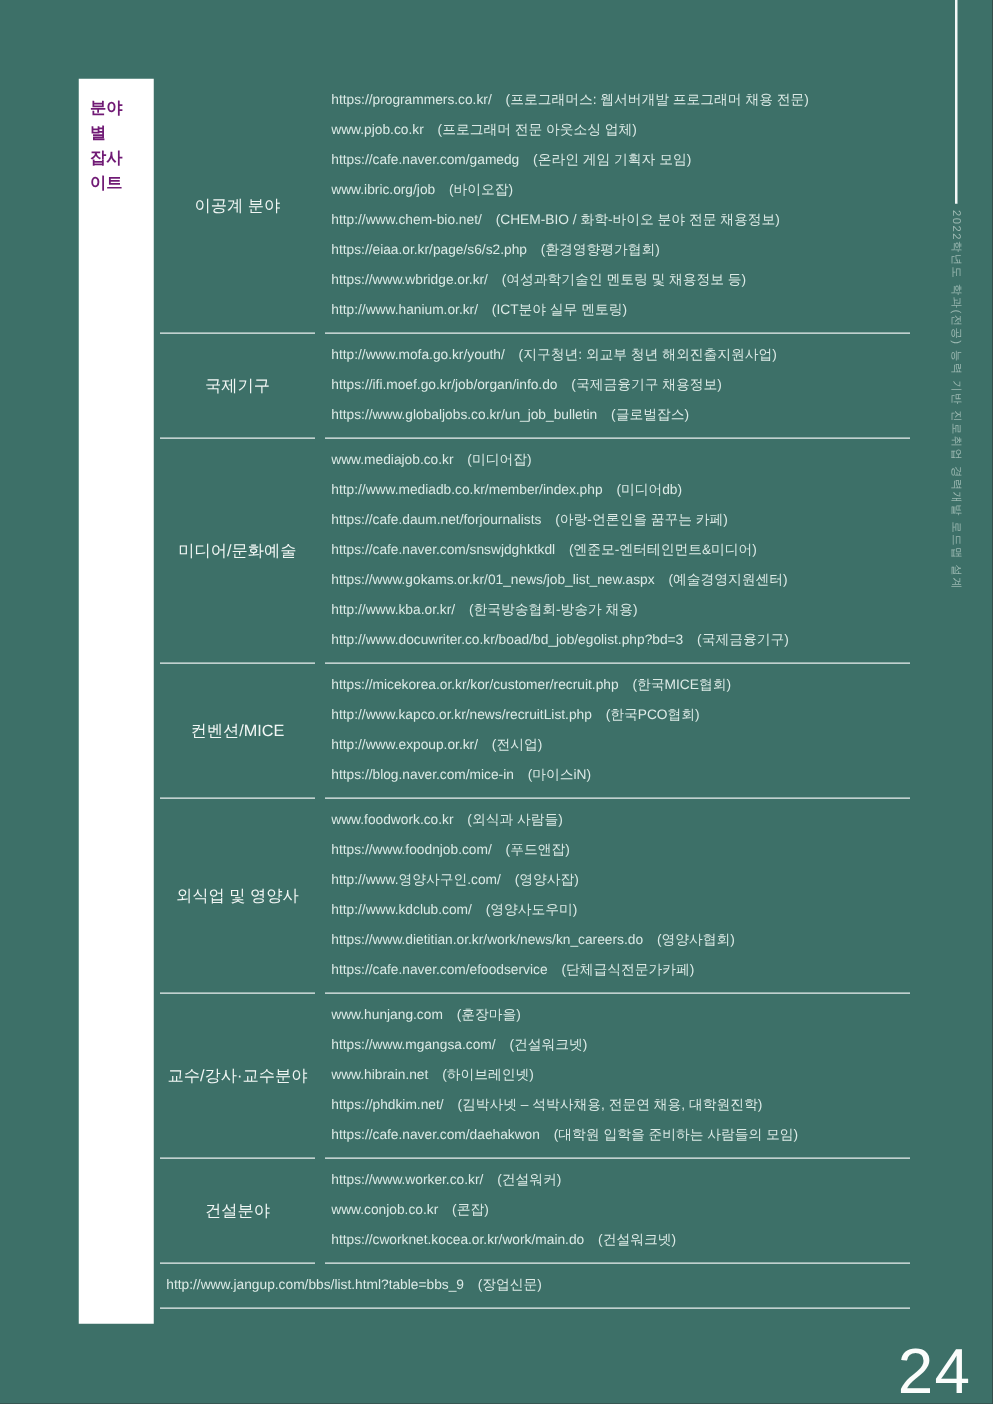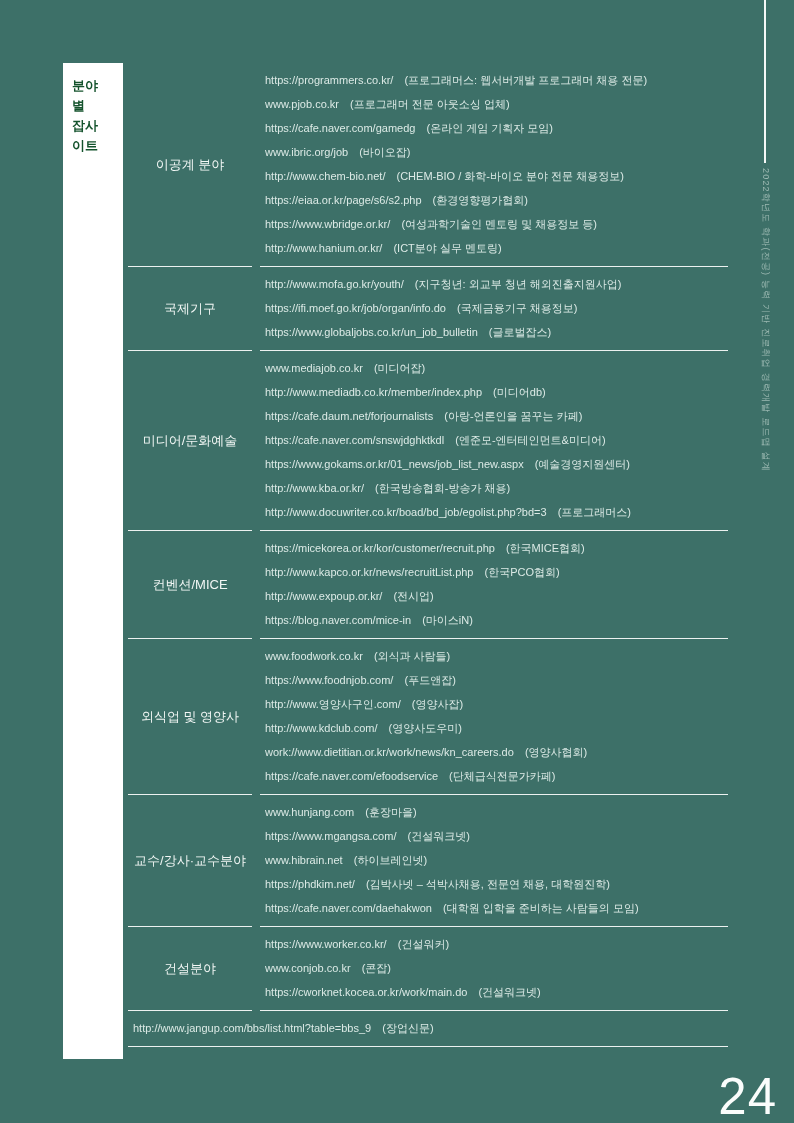--- a/index.html
+++ b/index.html
@@ -23,21 +23,21 @@
     white-space:nowrap;
   }
   
   .label-bar{
     position:absolute;left:63px;top:63px;width:60px;height:996px;
     background:#ffffff;
   }
   .label-text{
     padding:13px 20px 0 9px;
     font-size:13px;line-height:1.55;font-weight:700;
-    color:#14532d;white-space:pre-line;
+    color:#701a75;white-space:pre-line;
   }
   
   .table{
     position:absolute;left:128px;top:63px;width:600px;
     display:flex;flex-direction:column;
   }
   .row{display:flex;align-items:stretch;}
   .cat{
     width:124px;flex:0 0 124px;
     display:flex;align-items:center;justify-content:center;
@@ -173,21 +173,21 @@
     <span class="desc">(예술경영지원센터)</span>
   </div>
 
   <div class="link-line">
     <a class="url" href="#">http://www.kba.or.kr/</a>
     <span class="desc">(한국방송협회-방송가 채용)</span>
   </div>
 
   <div class="link-line">
     <a class="url" href="#">http://www.docuwriter.co.kr/boad/bd_job/egolist.php?bd=3</a>
-    <span class="desc">(프로그래머스)</span>
+    <span class="desc">(국제금융기구)</span>
   </div>
 </div>
   </div>
 
   <div class="row">
     <div class="cat">컨벤션/MICE</div>
     <div class="links">
   <div class="link-line">
     <a class="url" href="#">https://micekorea.or.kr/kor/customer/recruit.php</a>
     <span class="desc">(한국MICE협회)</span>
@@ -227,21 +227,21 @@
     <a class="url" href="#">http://www.영양사구인.com/</a>
     <span class="desc">(영양사잡)</span>
   </div>
 
   <div class="link-line">
     <a class="url" href="#">http://www.kdclub.com/</a>
     <span class="desc">(영양사도우미)</span>
   </div>
 
   <div class="link-line">
-    <a class="url" href="#">work://www.dietitian.or.kr/work/news/kn_careers.do</a>
+    <a class="url" href="#">https://www.dietitian.or.kr/work/news/kn_careers.do</a>
     <span class="desc">(영양사협회)</span>
   </div>
 
   <div class="link-line">
     <a class="url" href="#">https://cafe.naver.com/efoodservice</a>
     <span class="desc">(단체급식전문가카페)</span>
   </div>
 </div>
   </div>
 

